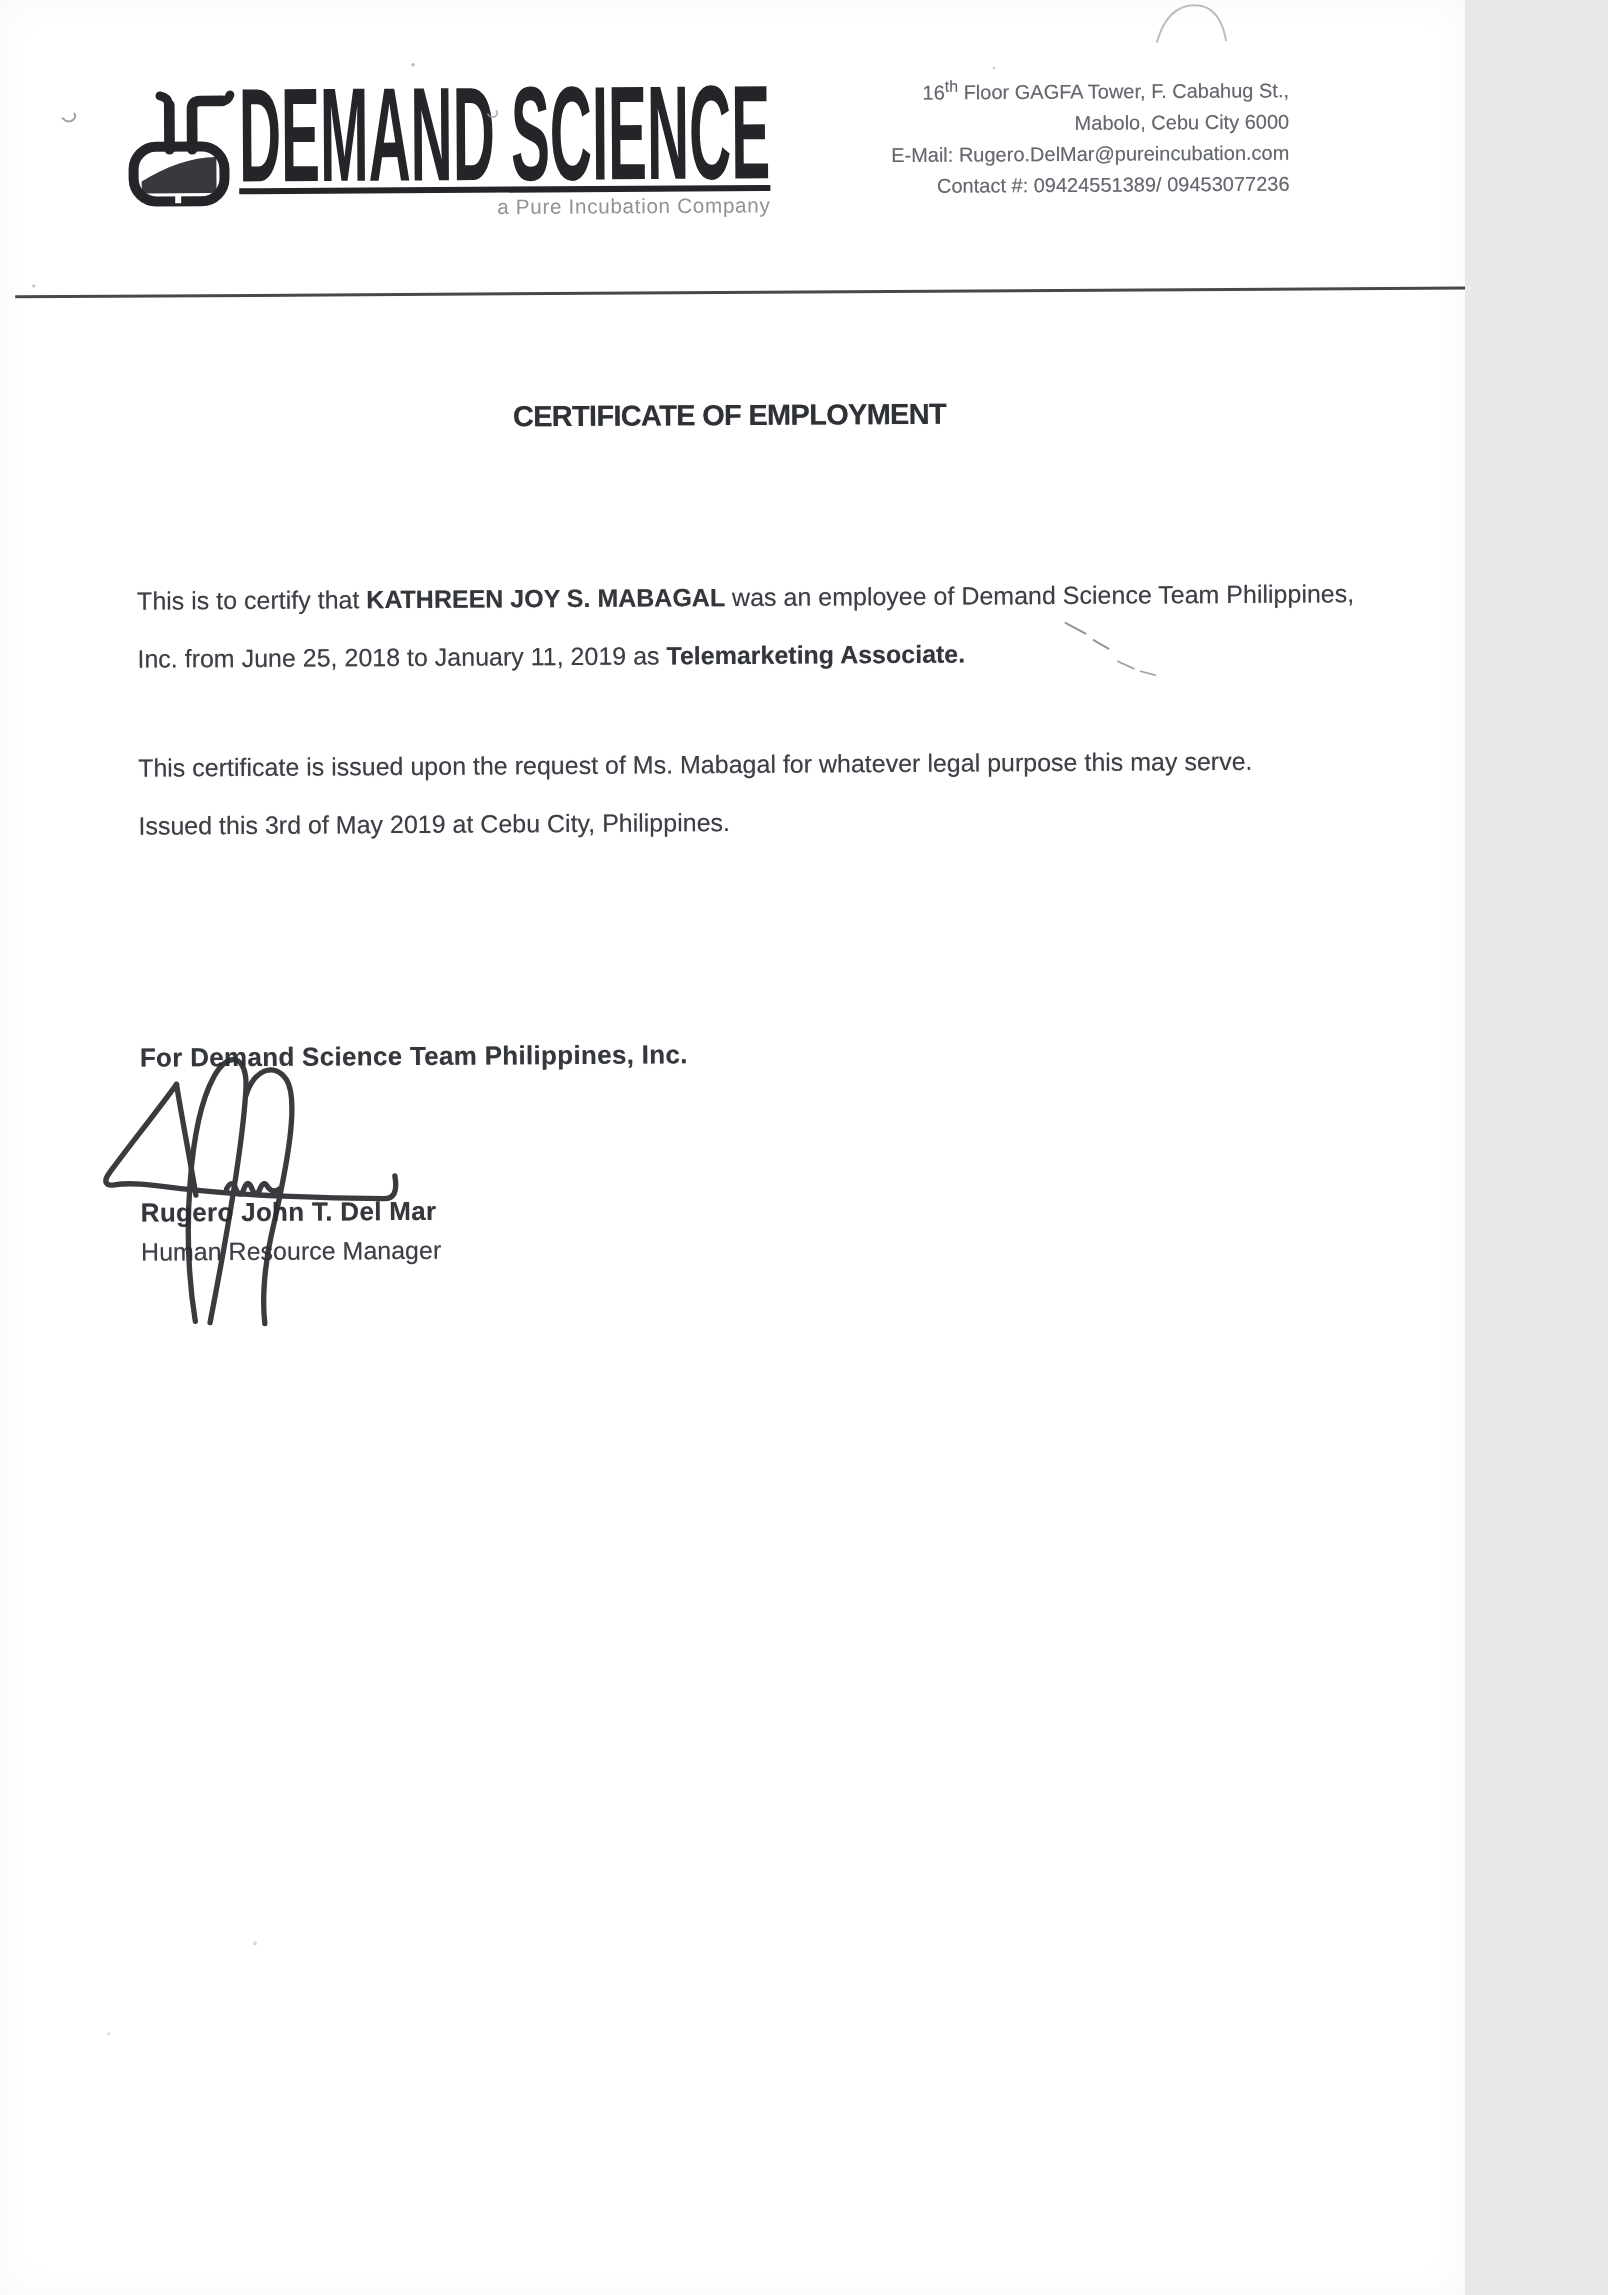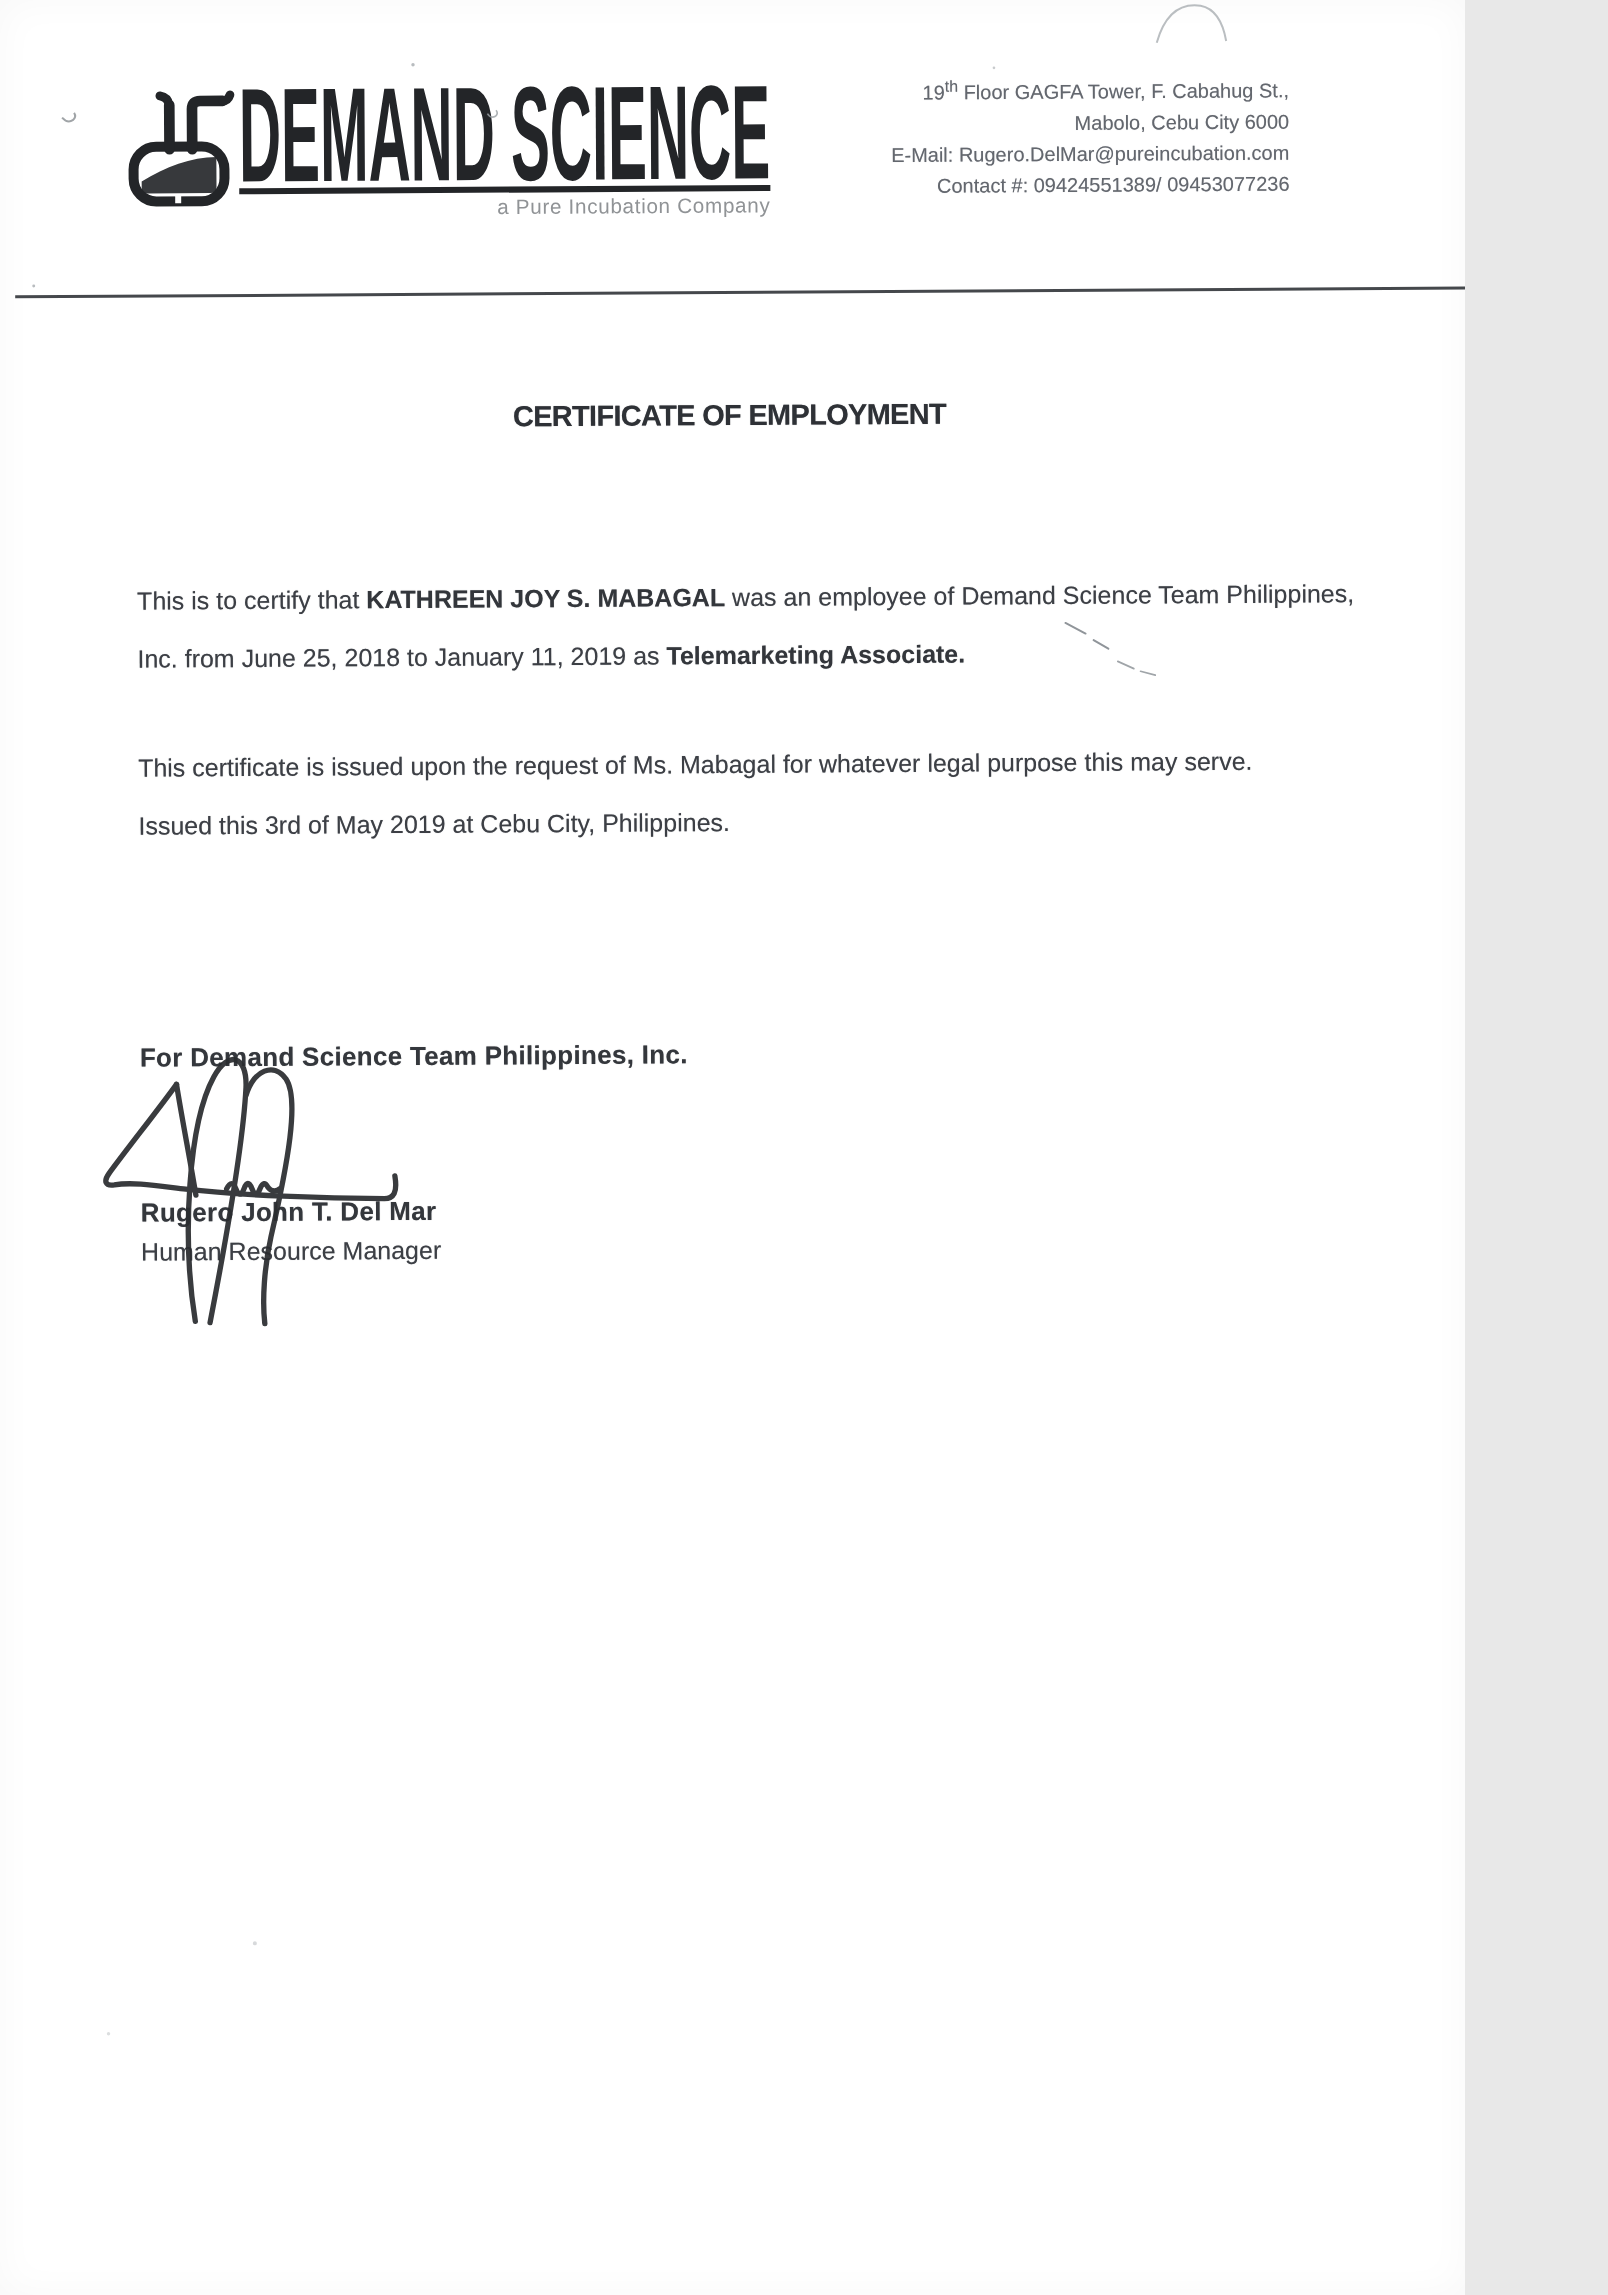--- a/index.html
+++ b/index.html
@@ -84,21 +84,21 @@
         <path d="M66,58 Q64,46 52,44" stroke-width="13"></path>
         <path d="M100,124 L100,64 Q100,52 112,52 L146,52" stroke-width="16"></path>
         <path d="M146,52 Q154,52 157,43" stroke-width="13"></path>
       </g>
       <text x="170" y="173" font-family="Liberation Sans, sans-serif" font-size="200" font-weight="bold" fill="#232528" textLength="795" lengthAdjust="spacingAndGlyphs">DEMAND SCIENCE</text>
       <rect x="170" y="183" width="795" height="9" fill="#232528"></rect>
       <text x="965" y="224" text-anchor="end" font-family="Liberation Sans, sans-serif" font-size="31" fill="#909396" letter-spacing="1">a Pure Incubation Company</text>
     </svg>
 
     <div class="contact">
-      <div><span>19</span><sup>th</sup><span> Floor GAGFA Tower, F. Cabahug St.,</span></div>
+      <div><span>16</span><sup>th</sup><span> Floor GAGFA Tower, F. Cabahug St.,</span></div>
       <div>Mabolo, Cebu City 6000</div>
       <div>E-Mail: Rugero.DelMar@pureincubation.com</div>
       <div>Contact #: 09424551389/ 09453077236</div>
     </div>
 
     <div class="rule"></div>
 
     <div class="doc-title">CERTIFICATE OF EMPLOYMENT</div>
 
     <div class="bodyblock">

